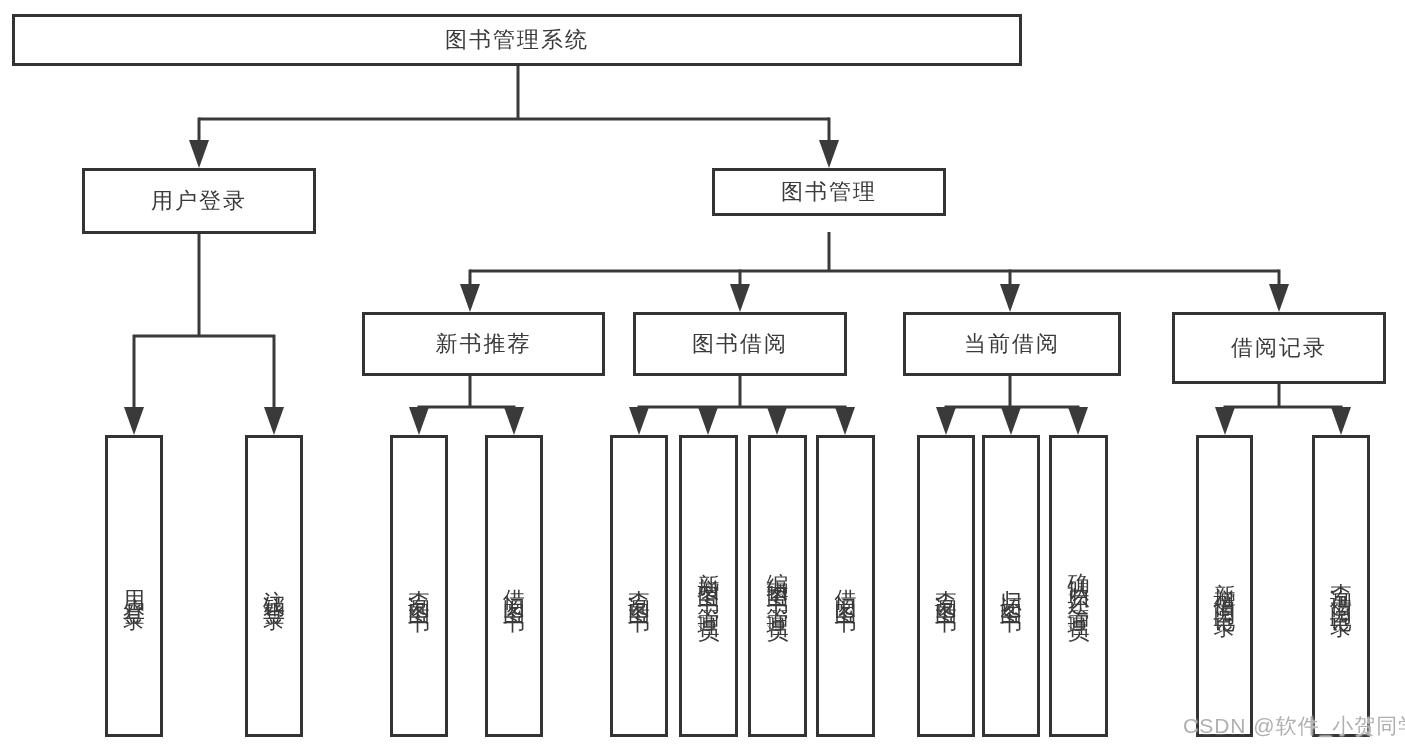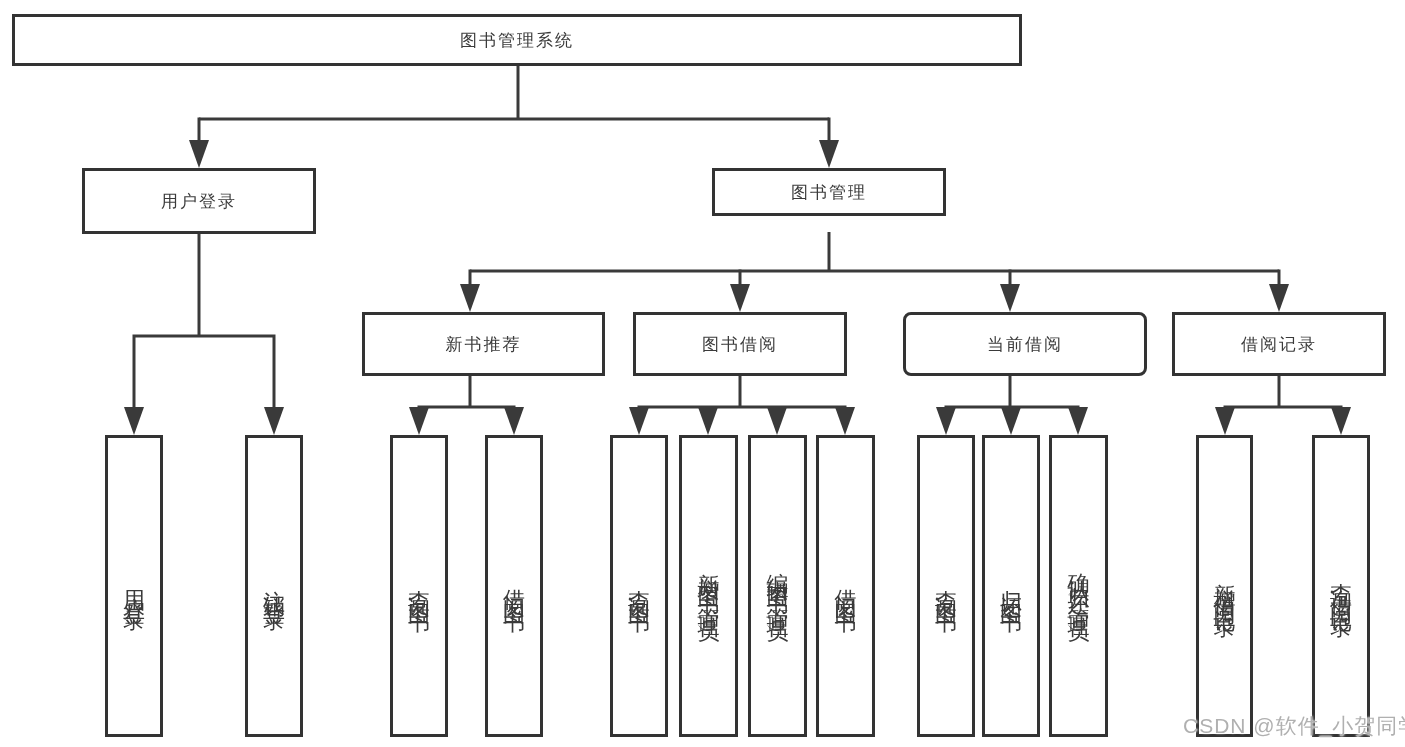--- a/index.html
+++ b/index.html
@@ -29,21 +29,21 @@
     border: 3px solid #333333;
     background: #ffffff;
     color: #3a3a3a;
     display: flex;
     align-items: center;
     justify-content: center;
     text-align: center;
     z-index: 2;
   }
   .hbox {
-    font-size: 17px;
+    font-size: 22px;
     letter-spacing: 2px;
   }
   .vbox .vtext {
     writing-mode: vertical-rl;
     text-orientation: mixed;
     font-size: 22px;
     letter-spacing: 7px;
     line-height: 1;
     white-space: nowrap;
   }
@@ -128,22 +128,22 @@
     </g>
   </svg>
 
   <div class="node hbox" style="left:12px; top:14px; width:1010px; height:52px;">图书管理系统</div>
 
   <div class="node hbox" style="left:82px; top:168px; width:234px; height:66px;">用户登录</div>
   <div class="node hbox" style="left:712px; top:168px; width:234px; height:48px;">图书管理</div>
 
   <div class="node hbox" style="left:362px; top:312px; width:243px; height:64px;">新书推荐</div>
   <div class="node hbox" style="left:633px; top:312px; width:214px; height:64px;">图书借阅</div>
-  <div class="node hbox" style="left:903px; top:312px; width:244px; height:64px;border-radius:8px;">当前借阅</div>
-  <div class="node hbox" style="left:1172px; top:312px; width:214px; height:64px;">借阅记录</div>
+  <div class="node hbox" style="left:903px; top:312px; width:218px; height:64px;">当前借阅</div>
+  <div class="node hbox" style="left:1172px; top:312px; width:214px; height:72px;">借阅记录</div>
 
   <div class="node vbox" style="left:105px; top:435px; width:58px; height:302px;">
     <span class="vtext">用户登录</span>
   </div>
   <div class="node vbox" style="left:245px; top:435px; width:58px; height:302px;">
     <span class="vtext">注销登录</span>
   </div>
 
   <div class="node vbox" style="left:390px; top:435px; width:58px; height:302px;">
     <span class="vtext">查询图书</span>

